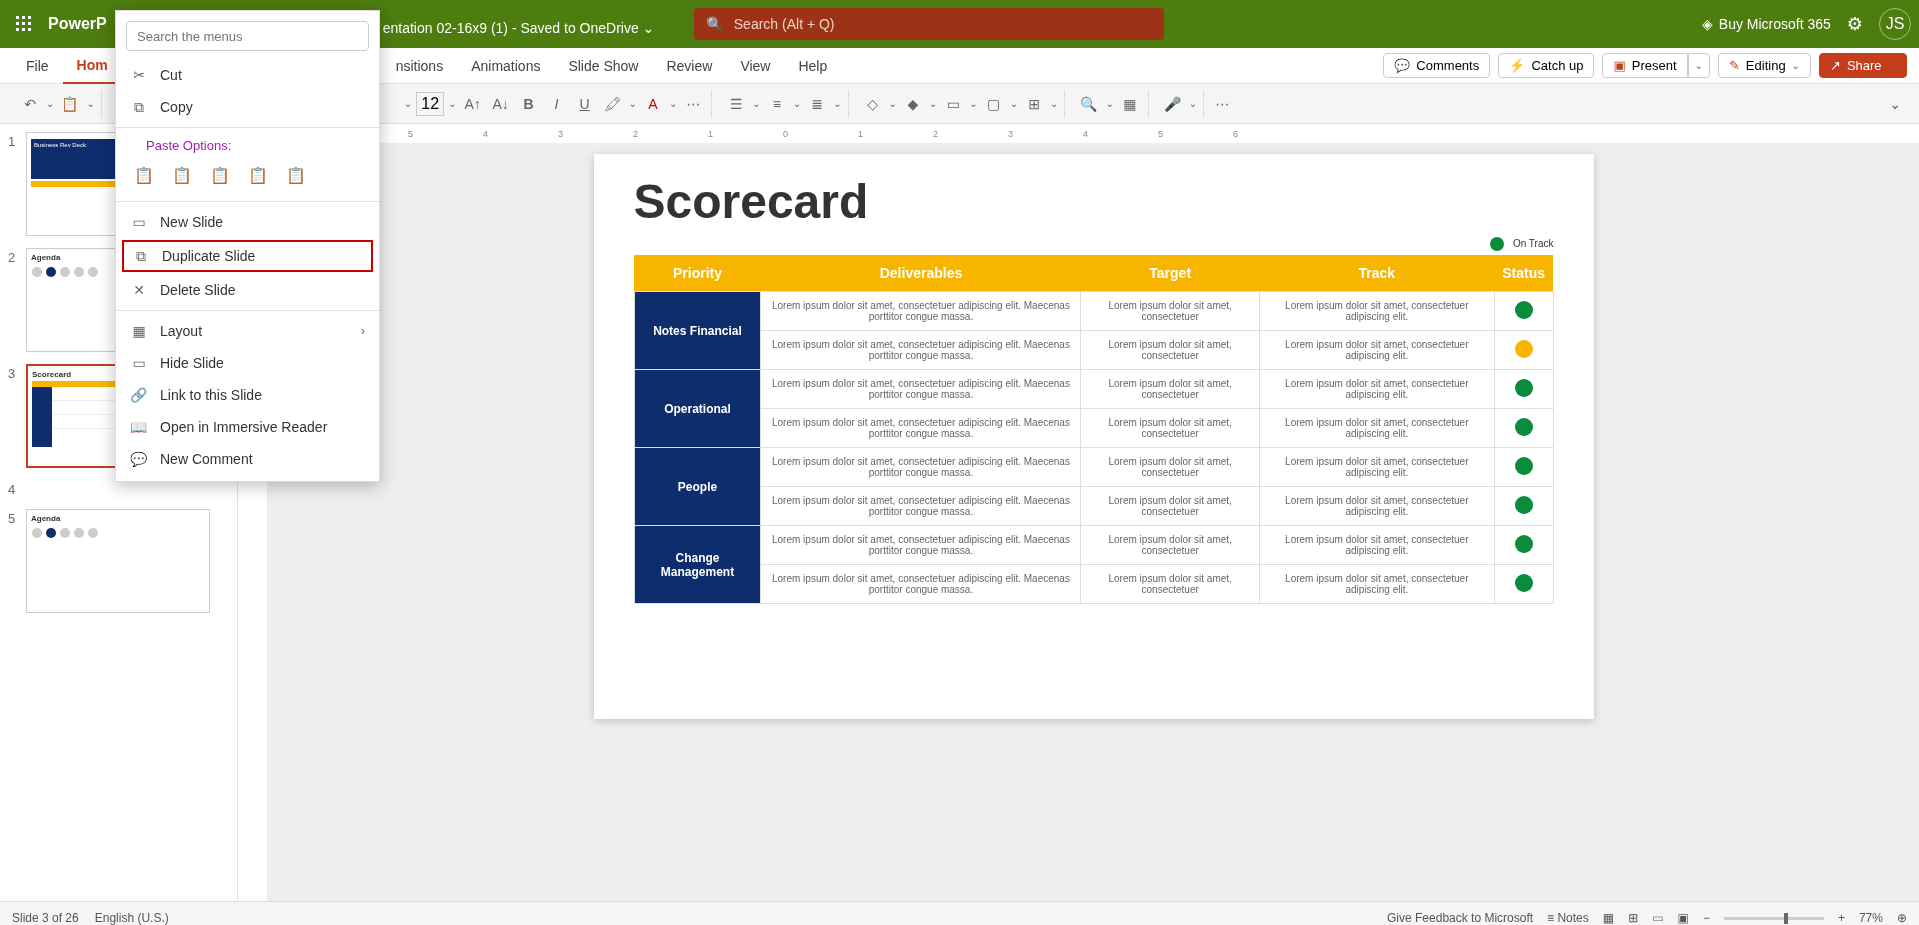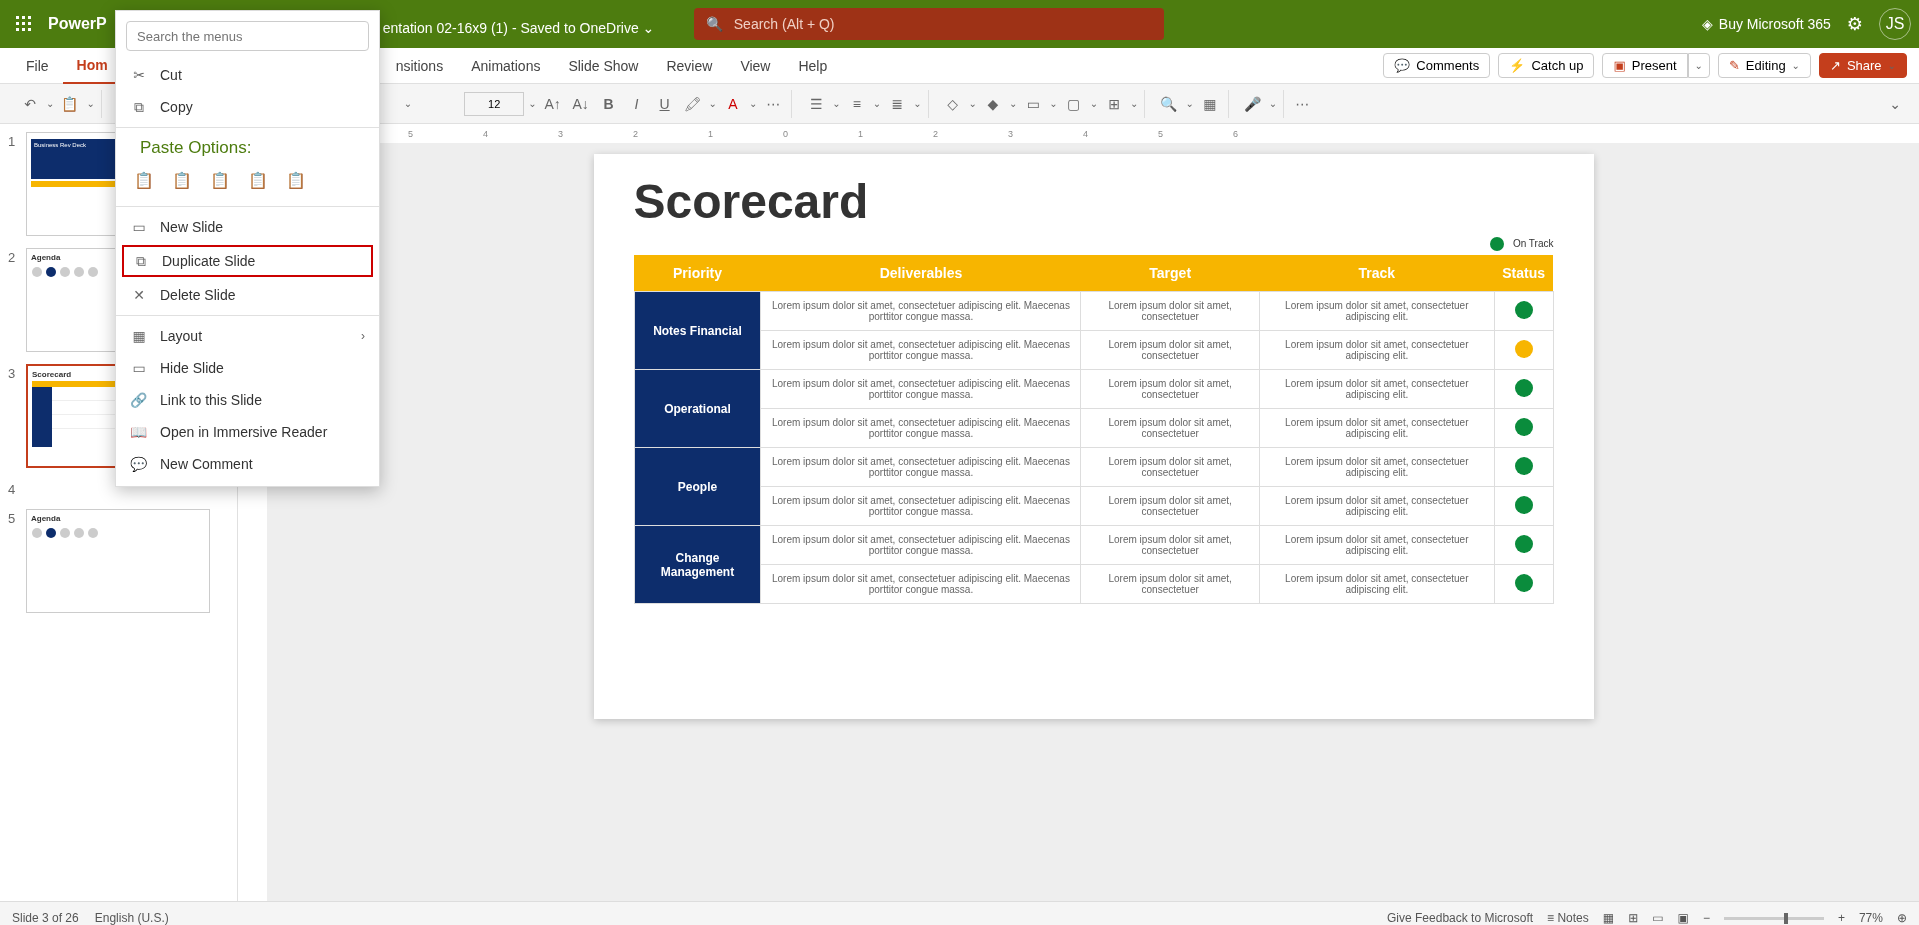--- a/index.html
+++ b/index.html
@@ -22,21 +22,21 @@
 .ribbon-right { margin-left: auto; display: flex; gap: 8px; align-items: center; }
 .rbtn { border: 1px solid #ccc; border-radius: 4px; padding: 4px 10px; font-size: 13px; display: flex; align-items: center; gap: 6px; cursor: pointer; background: #fff; }
 .rbtn.share { background: #c43e1c; color: #fff; border-color: #c43e1c; }
 .rbtn.present-split { border-left: 1px solid #ccc; padding: 4px 6px; }
 
 
 .toolbar { height: 40px; background: #f5f5f5; border-bottom: 1px solid #e0e0e0; display: flex; align-items: center; padding: 0 12px; gap: 6px; }
 .tool-group { display: flex; align-items: center; gap: 4px; padding: 0 6px; border-right: 1px solid #ddd; height: 28px; }
 .tool-group:last-child { border-right: none; }
 .tool { width: 24px; height: 24px; display: flex; align-items: center; justify-content: center; cursor: pointer; color: #666; font-size: 14px; }
-.font-size-box { width: 60px; height: 24px; border: 1px solid #ccc; font-size: 11px; display: flex; align-items: center; justify-content: center; margin-left: 48px; }
+.font-size-box { width: 28px; height: 24px; border: 1px solid #ccc; font-size: 16px; display: flex; align-items: center; justify-content: center; }
 .chev { font-size: 10px; color: #666; }
 
 
 .main { display: flex; height: calc(925px - 48px - 36px - 40px - 24px); }
 .slide-panel { width: 238px; background: #fff; border-right: 1px solid #e0e0e0; padding: 8px; overflow-y: auto; }
 .slide-item { display: flex; margin-bottom: 12px; }
 .slide-num { width: 18px; font-size: 13px; color: #666; padding-top: 2px; }
 .thumb { width: 184px; height: 104px; border: 1px solid #ccc; background: #fff; font-size: 7px; padding: 4px; position: relative; }
 .thumb.selected { border: 2px solid #c43e1c; }
 .thumb-title { font-weight: 600; color: #333; font-size: 8px; }
@@ -60,21 +60,21 @@
 .green { background: #0a8c3c; }
 .yellow { background: #f7b500; }
 
 
 .context-menu { position: absolute; left: 115px; top: 10px; width: 265px; background: #fff; box-shadow: 0 4px 16px rgba(0,0,0,0.25); border: 1px solid #ddd; z-index: 1000; padding: 6px 0; }
 .ctx-search { margin: 4px 10px 8px; }
 .ctx-search input { width: 100%; height: 30px; border: 1px solid #ccc; border-radius: 4px; padding: 0 10px; font-size: 13px; }
 .ctx-item { display: flex; align-items: center; padding: 7px 14px; font-size: 14px; color: #333; cursor: pointer; gap: 12px; }
 .ctx-item.highlighted { border: 2px solid #c00; margin: 2px 6px; padding: 5px 8px; }
 .ctx-sep { height: 1px; background: #e0e0e0; margin: 4px 0; }
-.ctx-label { padding: 6px 24px 4px; font-size: 17px; color: #4d7c0f; }
+.ctx-label { padding: 6px 30px 4px; font-size: 13px; color: #a21caf; }
 .ctx-icons { display: flex; gap: 10px; padding: 4px 14px 8px; }
 .ctx-paste-icon { width: 28px; height: 28px; border: 1px solid transparent; display: flex; align-items: center; justify-content: center; cursor: pointer; }
 .ctx-icon { width: 18px; height: 18px; display: flex; align-items: center; justify-content: center; color: #666; }
 .ctx-arrow { margin-left: auto; color: #666; font-size: 12px; }
 
 
 .status-bar { position: absolute; bottom: 0; left: 0; right: 0; height: 24px; background: #f5f5f5; border-top: 1px solid #ddd; display: flex; align-items: flex-end; padding: 0 12px; font-size: 12px; color: #555; }
 .status-right { margin-left: auto; display: flex; align-items: center; gap: 14px; }
 .zoom-slider { width: 100px; height: 3px; background: #ccc; position: relative; }
 .zoom-slider::after { content: ''; position: absolute; left: 60%; top: -4px; width: 4px; height: 11px; background: #666; }

